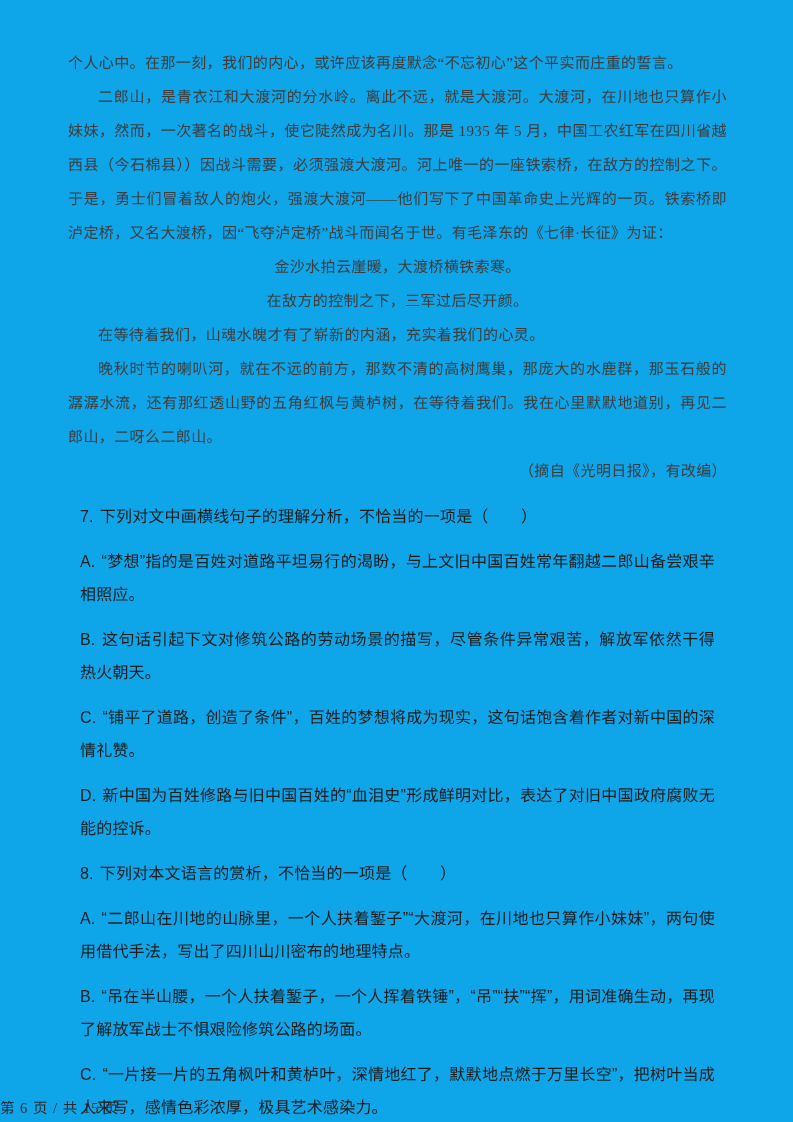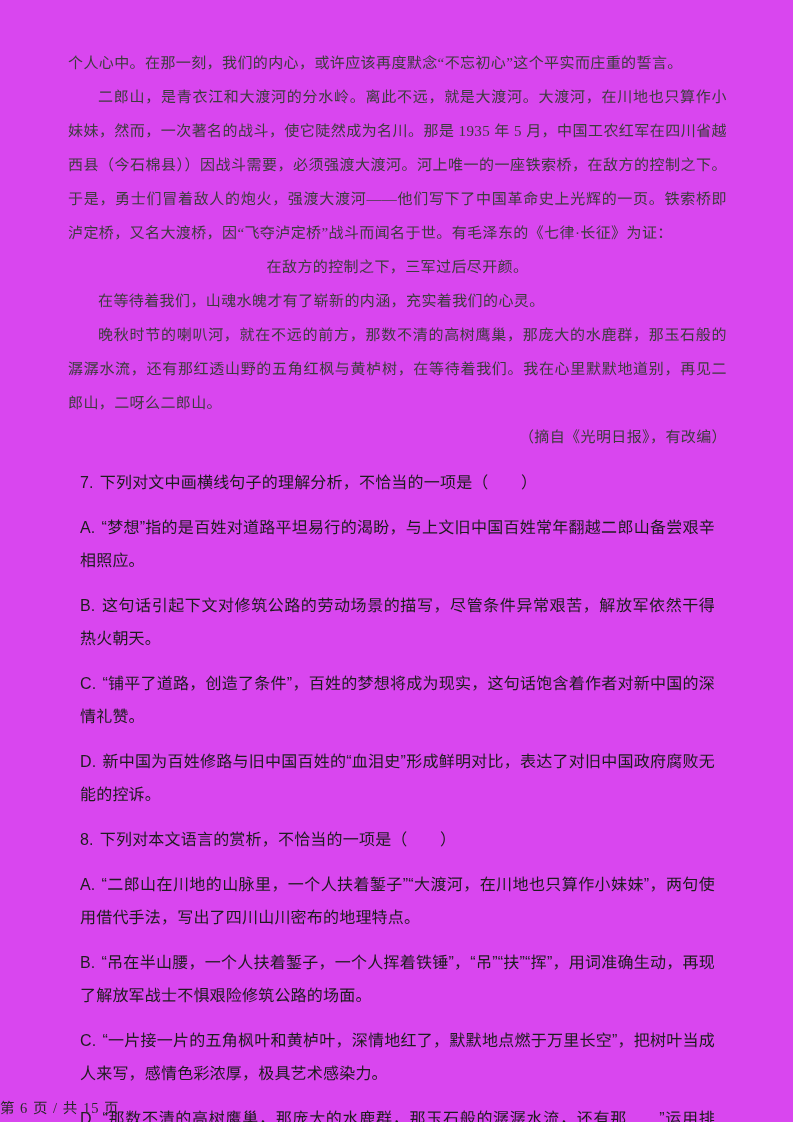--- a/index.html
+++ b/index.html
@@ -5,21 +5,21 @@
   html, body {
     margin: 0;
     padding: 0;
     background: #ffffff;
   }
   .page {
     position: relative;
     width: 793px;
     height: 1122px;
     margin: 0 auto;
-    background: #d946ef;
+    background: #0ea5e9;
     box-sizing: border-box;
     padding: 46px 66px 0 68px;
     overflow: hidden;
   }
   
   .passage {
     font-family: "Liberation Serif", serif;
     font-size: 15px;
     line-height: 34px;
     color: #3d3d3d;
@@ -57,20 +57,21 @@
 </head>
 <body>
 
 <div class="page">
 
   <section class="passage">
     <p>个人心中。在那一刻，我们的内心，或许应该再度默念“不忘初心”这个平实而庄重的誓言。</p>
     <p class="indent">二郎山，是青衣江和大渡河的分水岭。离此不远，就是大渡河。大渡河，在川地也只算作小妹妹，然而，一次著名的战斗，使它陡然成为名川。那是 1935 年 5 月，中国工农红军在四川省越西县（今石棉县））因战斗需要，必须强渡大渡河。河上唯一的一座铁索桥，在敌方的控制之下。于是，勇士们冒着敌人的炮火，强渡大渡河——他们写下了中国革命史上光辉的一页。铁索桥即泸定桥，又名大渡桥，因“飞夺泸定桥”战斗而闻名于世。有毛泽东的《七律·长征》为证：</p>
 
     <div class="poem">
+      <p class="poem-line">金沙水拍云崖暖，大渡桥横铁索寒。</p>
       <p class="poem-line">在敌方的控制之下，三军过后尽开颜。</p>
     </div>
 
     <p class="indent">在等待着我们，山魂水魄才有了崭新的内涵，充实着我们的心灵。</p>
     <p class="indent">晚秋时节的喇叭河，就在不远的前方，那数不清的高树鹰巢，那庞大的水鹿群，那玉石般的潺潺水流，还有那红透山野的五角红枫与黄栌树，在等待着我们。我在心里默默地道别，再见二郎山，二呀么二郎山。</p>
     <p class="attribution">（摘自《光明日报》，有改编）</p>
   </section>
 
   <section class="questions">
 

